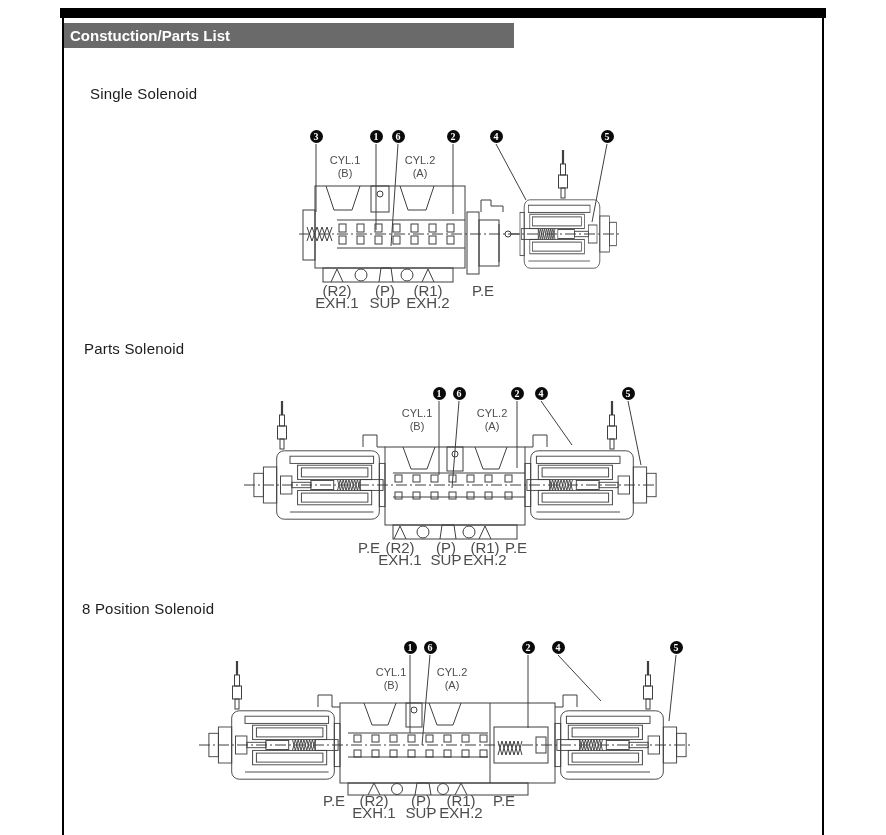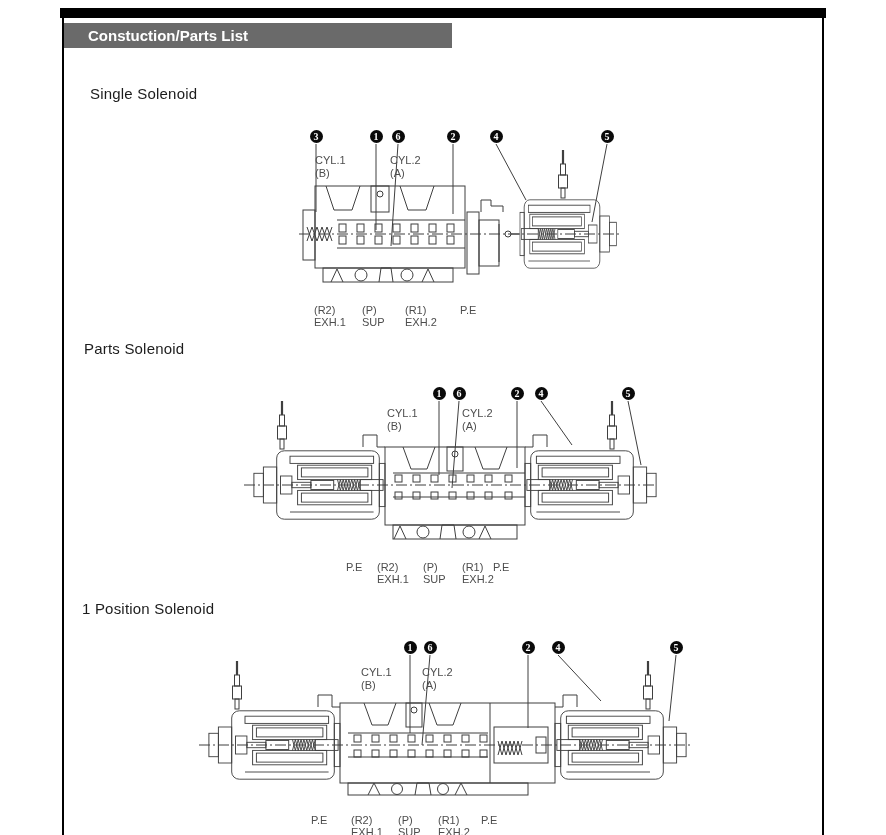--- a/index.html
+++ b/index.html
@@ -2,30 +2,30 @@
 <html><head>
 <meta charset="utf-8">
 <style>
   html,body{margin:0;padding:0;background:#ffffff;}
   .page{position:relative;width:886px;height:835px;background:#fff;overflow:hidden;
         font-family:"Liberation Sans","DejaVu Sans",sans-serif;color:#222;}
   .topbar{position:absolute;left:60px;top:8px;width:766px;height:10px;background:#000;}
   .vrule{position:absolute;top:18px;width:2px;height:817px;background:#000;}
   .vrule.left{left:62px;}
   .vrule.right{left:822px;}
-  .header-band{position:absolute;left:64px;top:23px;width:388px;height:25px;background:#6a6a6a;
-               color:#fff;font-weight:bold;font-size:15px;line-height:25px;padding-left:24px;box-sizing:border-box;}
+  .header-band{position:absolute;left:64px;top:23px;width:450px;height:25px;background:#6a6a6a;
+               color:#fff;font-weight:bold;font-size:15px;line-height:25px;padding-left:6px;box-sizing:border-box;}
   .section-title{position:absolute;font-size:15px;color:#1c1c1c;letter-spacing:0.2px;}
   .diagram{position:absolute;}
   .art{position:absolute;left:0;top:0;}
   .badge{position:absolute;width:13px;height:13px;border-radius:50%;background:#0a0a0a;color:#fff;
          font-family:"Liberation Serif","DejaVu Serif",serif;font-weight:bold;font-size:10px;
          line-height:13px;text-align:center;}
-  .cyl{position:absolute;width:60px;text-align:left;font-size:11px;color:#4d4d4d;line-height:13px;}
-  .port{position:absolute;width:46px;text-align:left;font-size:11px;color:#4d4d4d;line-height:12px;margin-top:19px;}
+  .cyl{position:absolute;width:60px;text-align:center;font-size:11px;color:#4d4d4d;line-height:13px;}
+  .port{position:absolute;width:46px;text-align:center;font-size:15px;color:#4d4d4d;line-height:12px;}
   svg{display:block;}
 </style>
 </head>
 <body>
 
 <svg width="0" height="0" style="position:absolute" aria-hidden="true">
   <defs>
     <g id="sym-solenoid" stroke="#3f3f3f" fill="none" stroke-width="1">
       <rect x="6" y="2" width="108" height="76" rx="8"></rect>
       <rect x="0" y="16" width="6" height="48"></rect>
@@ -240,21 +240,21 @@
     <div class="port" style="left:222px;top:157px">
       <div>(R1)</div>
         <div>EXH.2</div>
     </div>
     <div class="port" style="left:253px;top:157px">
       <div>P.E</div>
         <div></div>
     </div>
   </div>
 
-  <div class="section-title" style="left:82px;top:600px">1 Position Solenoid</div>
+  <div class="section-title" style="left:82px;top:600px">8 Position Solenoid</div>
 
   <div class="diagram" style="left:195px;top:635px;width:500px;height:200px">
     <svg class="art" width="500" height="200" viewBox="0 0 500 200">
       <g stroke="#3f3f3f" fill="none" stroke-width="1">
 
         <path d="M215,20 V98"></path>
         <path d="M235,20 L227,110"></path>
         <path d="M333,20 V93"></path>
         <path d="M363,20 L406,66"></path>
         <path d="M481,20 L474,86"></path>

